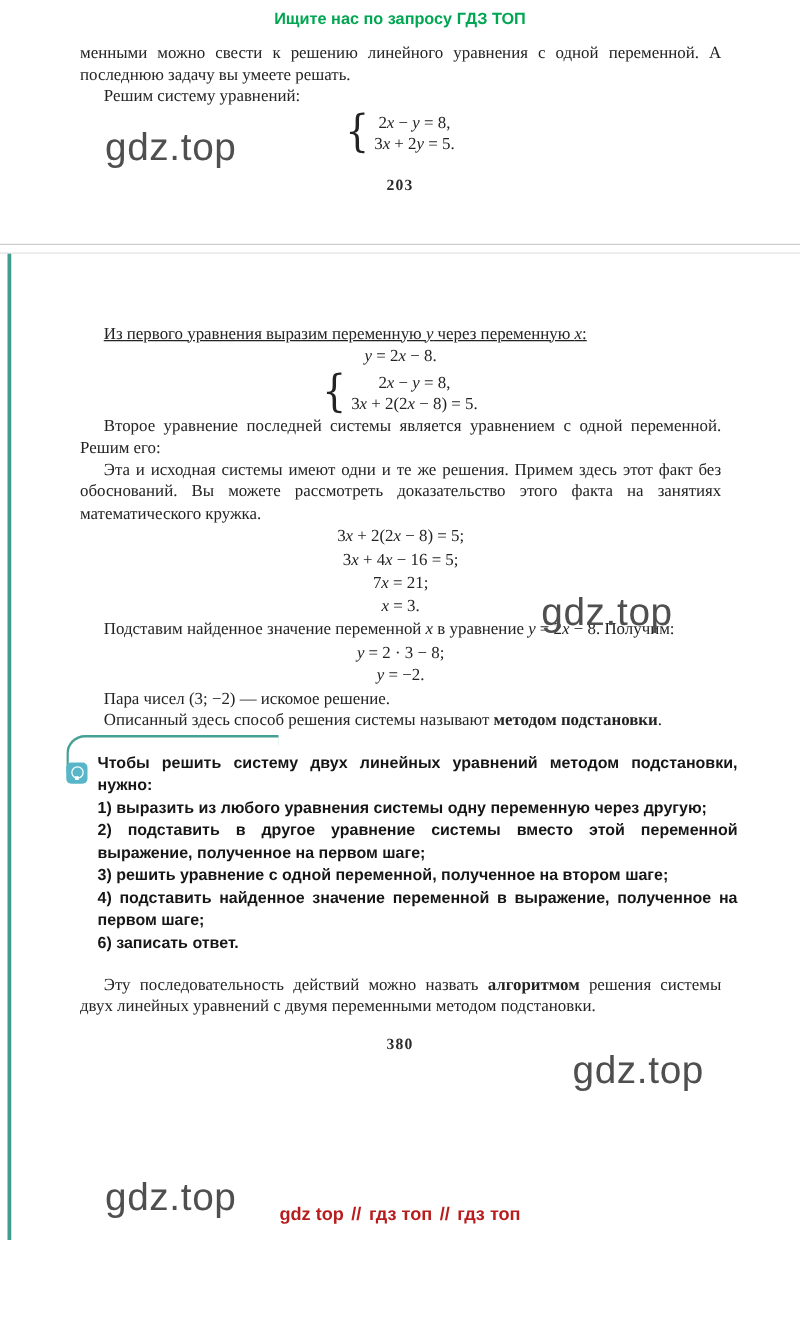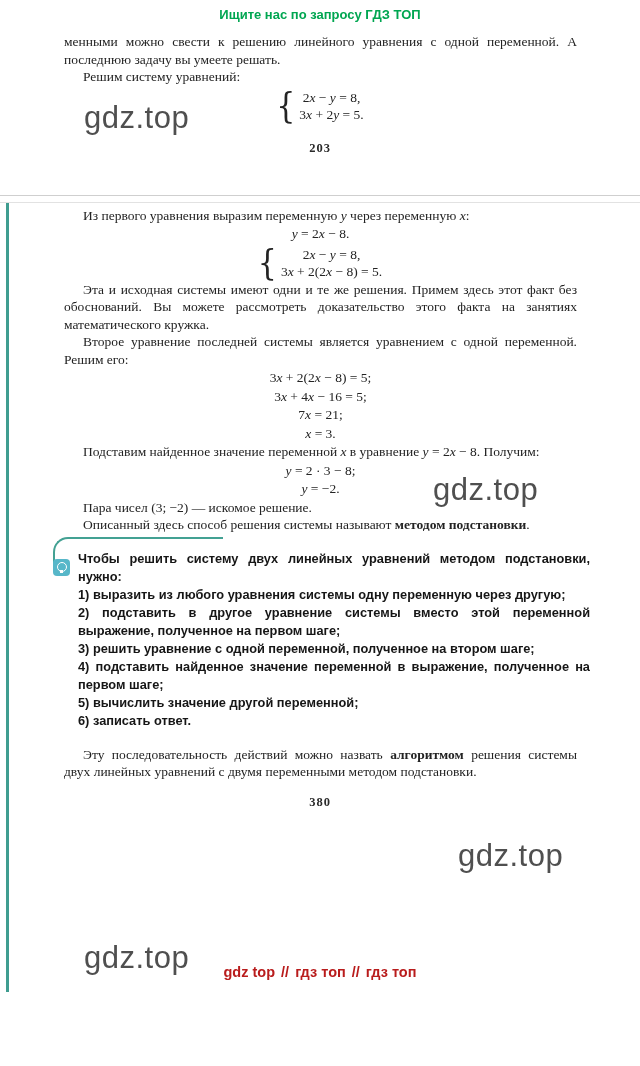--- a/index.html
+++ b/index.html
@@ -13,21 +13,21 @@
     padding-top:7px; text-align:center;
     font-family:"Liberation Sans", sans-serif;
     font-size:13px; font-weight:700; color:#00a651;
   }
   .para {
     margin:0 63px 0 64px; font-size:13.5px; line-height:17.5px;
     text-align:justify;
   }
   .indent { text-indent:19px; }
   .mt-first { margin-top:11px; }
-  .page2-start { margin-top:51px; }
+  .page2-start { margin-top:102px;text-decoration:underline; }
   .eq-center {
     text-align:center; font-size:13.5px; line-height:17.5px;
     margin:1px 63px 1px 64px;
   }
   .system { display:flex; justify-content:center; align-items:center; margin-top:3px; }
   .brace {
     font-family:"DejaVu Serif", serif; font-size:30px; font-weight:400;
     line-height:1; margin-right:4px; transform:scaleY(1.18); color:#232323;
   }
   .sys-lines { text-align:center; font-size:13.5px; line-height:17.5px; }
@@ -111,22 +111,22 @@
     <div class="eq-center"><i>y</i> = 2<i>x</i> − 8.</div>
 
     <div class="system">
       <span class="brace">{</span>
       <div class="sys-lines">
         <div>2<i>x</i> − <i>y</i> = 8,</div>
         <div>3<i>x</i> + 2(2<i>x</i> − 8) = 5.</div>
       </div>
     </div>
 
+    <p class="para indent">Второе уравнение последней системы является уравнением с одной переменной. Решим его:</p>
     <p class="para indent">Эта и исходная системы имеют одни и те же решения. Примем здесь этот факт без обоснований. Вы можете рассмотреть доказательство этого факта на занятиях математического кружка.</p>
-    <p class="para indent">Второе уравнение последней системы является уравнением с одной переменной. Решим его:</p>
 
     <div>
       <div class="eq-center">3<i>x</i> + 2(2<i>x</i> − 8) = 5;</div>
       <div class="eq-center">3<i>x</i> + 4<i>x</i> − 16 = 5;</div>
       <div class="eq-center">7<i>x</i> = 21;</div>
       <div class="eq-center"><i>x</i> = 3.</div>
     </div>
 
     <p class="para indent">Подставим найденное значение переменной <i>x</i> в уравнение <i>y</i> = 2<i>x</i> − 8. Получим:</p>
 
@@ -139,21 +139,20 @@
     <p class="para indent">Описанный здесь способ решения системы называют <b>методом подстановки</b>.</p>
 
     <div class="box">
       <div class="box-decor"></div>
       <div class="box-icon"></div>
       <p>Чтобы решить систему двух линейных уравнений методом подстановки, нужно:</p>
       <p>1) выразить из любого уравнения системы одну переменную через другую;</p>
       <p>2) подставить в другое уравнение системы вместо этой переменной выражение, полученное на первом шаге;</p>
       <p>3) решить уравнение с одной переменной, полученное на втором шаге;</p>
       <p>4) подставить найденное значение переменной в выражение, полученное на первом шаге;</p>
-      <p>5) вычислить значение другой переменной;</p>
       <p>6) записать ответ.</p>
     </div>
 
     <p class="para indent" style="margin-top:16px">Эту последовательность действий можно назвать <b>алгоритмом</b> решения системы двух линейных уравнений с двумя переменными методом подстановки.</p>
     <div class="pagenum last">380</div>
   </section>
 
   <div class="watermark wm1">gdz.top</div>
   <div class="watermark wm2">gdz.top</div>
   <div class="watermark wm3">gdz.top</div>

